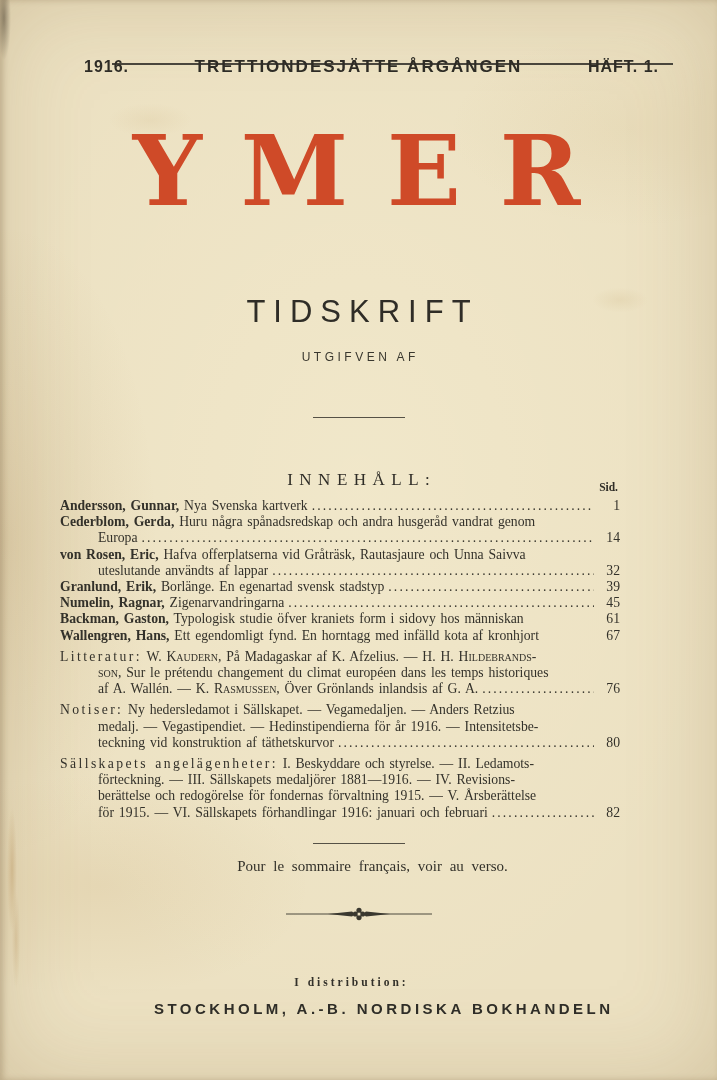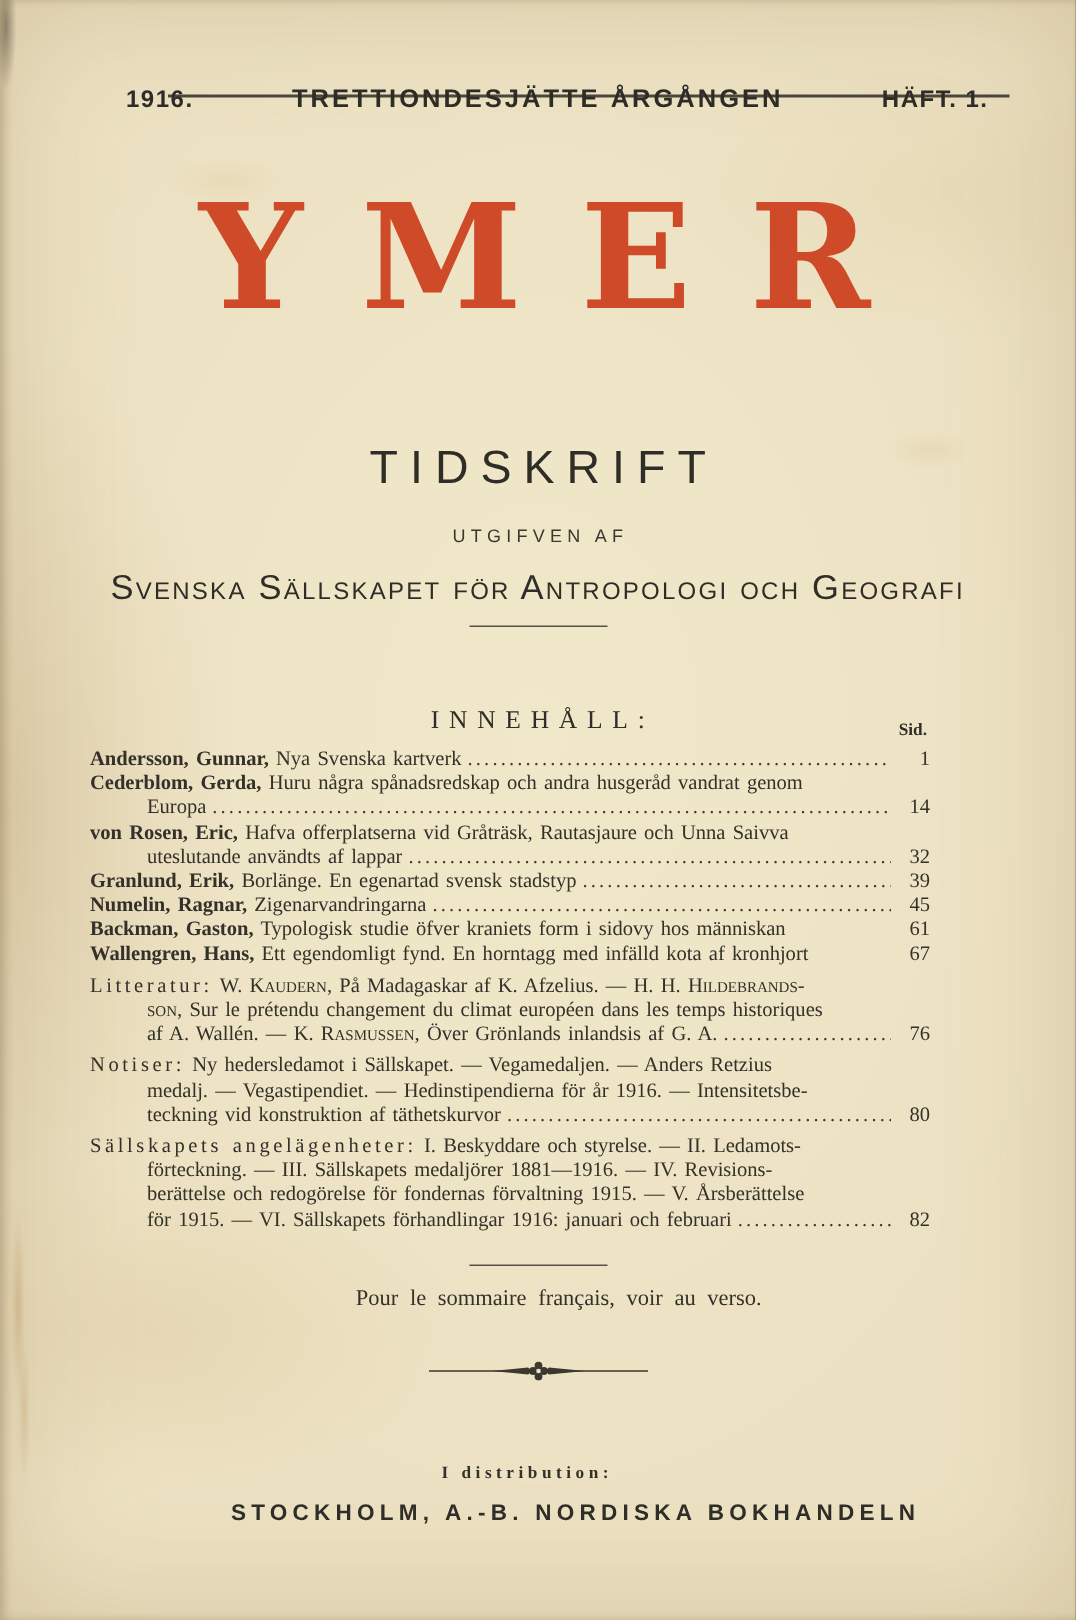--- a/index.html
+++ b/index.html
@@ -137,21 +137,20 @@
     <span class="year">1916.</span>
     <span class="volume">TRETTIONDESJÄTTE ÅRGÅNGEN</span>
     <span class="issue">HÄFT. 1.</span>
   </div>
   <div class="masthead-rule"></div>
 
   <div class="journal-title" style="color: rgb(207, 74, 40);">YMER</div>
 
   <div class="subtitle-1">TIDSKRIFT</div>
   <div class="subtitle-2">UTGIFVEN AF</div>
-  <div class="subtitle-3">Svenska Sällskapet för Antropologi och Geografi</div>
   <div class="rule-short rule-subtitle"></div>
 
   <div class="contents-heading">INNEHÅLL:</div>
   <div class="sid-label">Sid.</div>
 
   <div class="toc">
       <div class="toc-entry">
         <div class="toc-line">
           <span class="toc-text"><span class="s-b">Andersson, Gunnar,</span><span class="s-n"> Nya Svenska kartverk</span></span>
           <span class="leader">................................................................................................................................................................</span>

